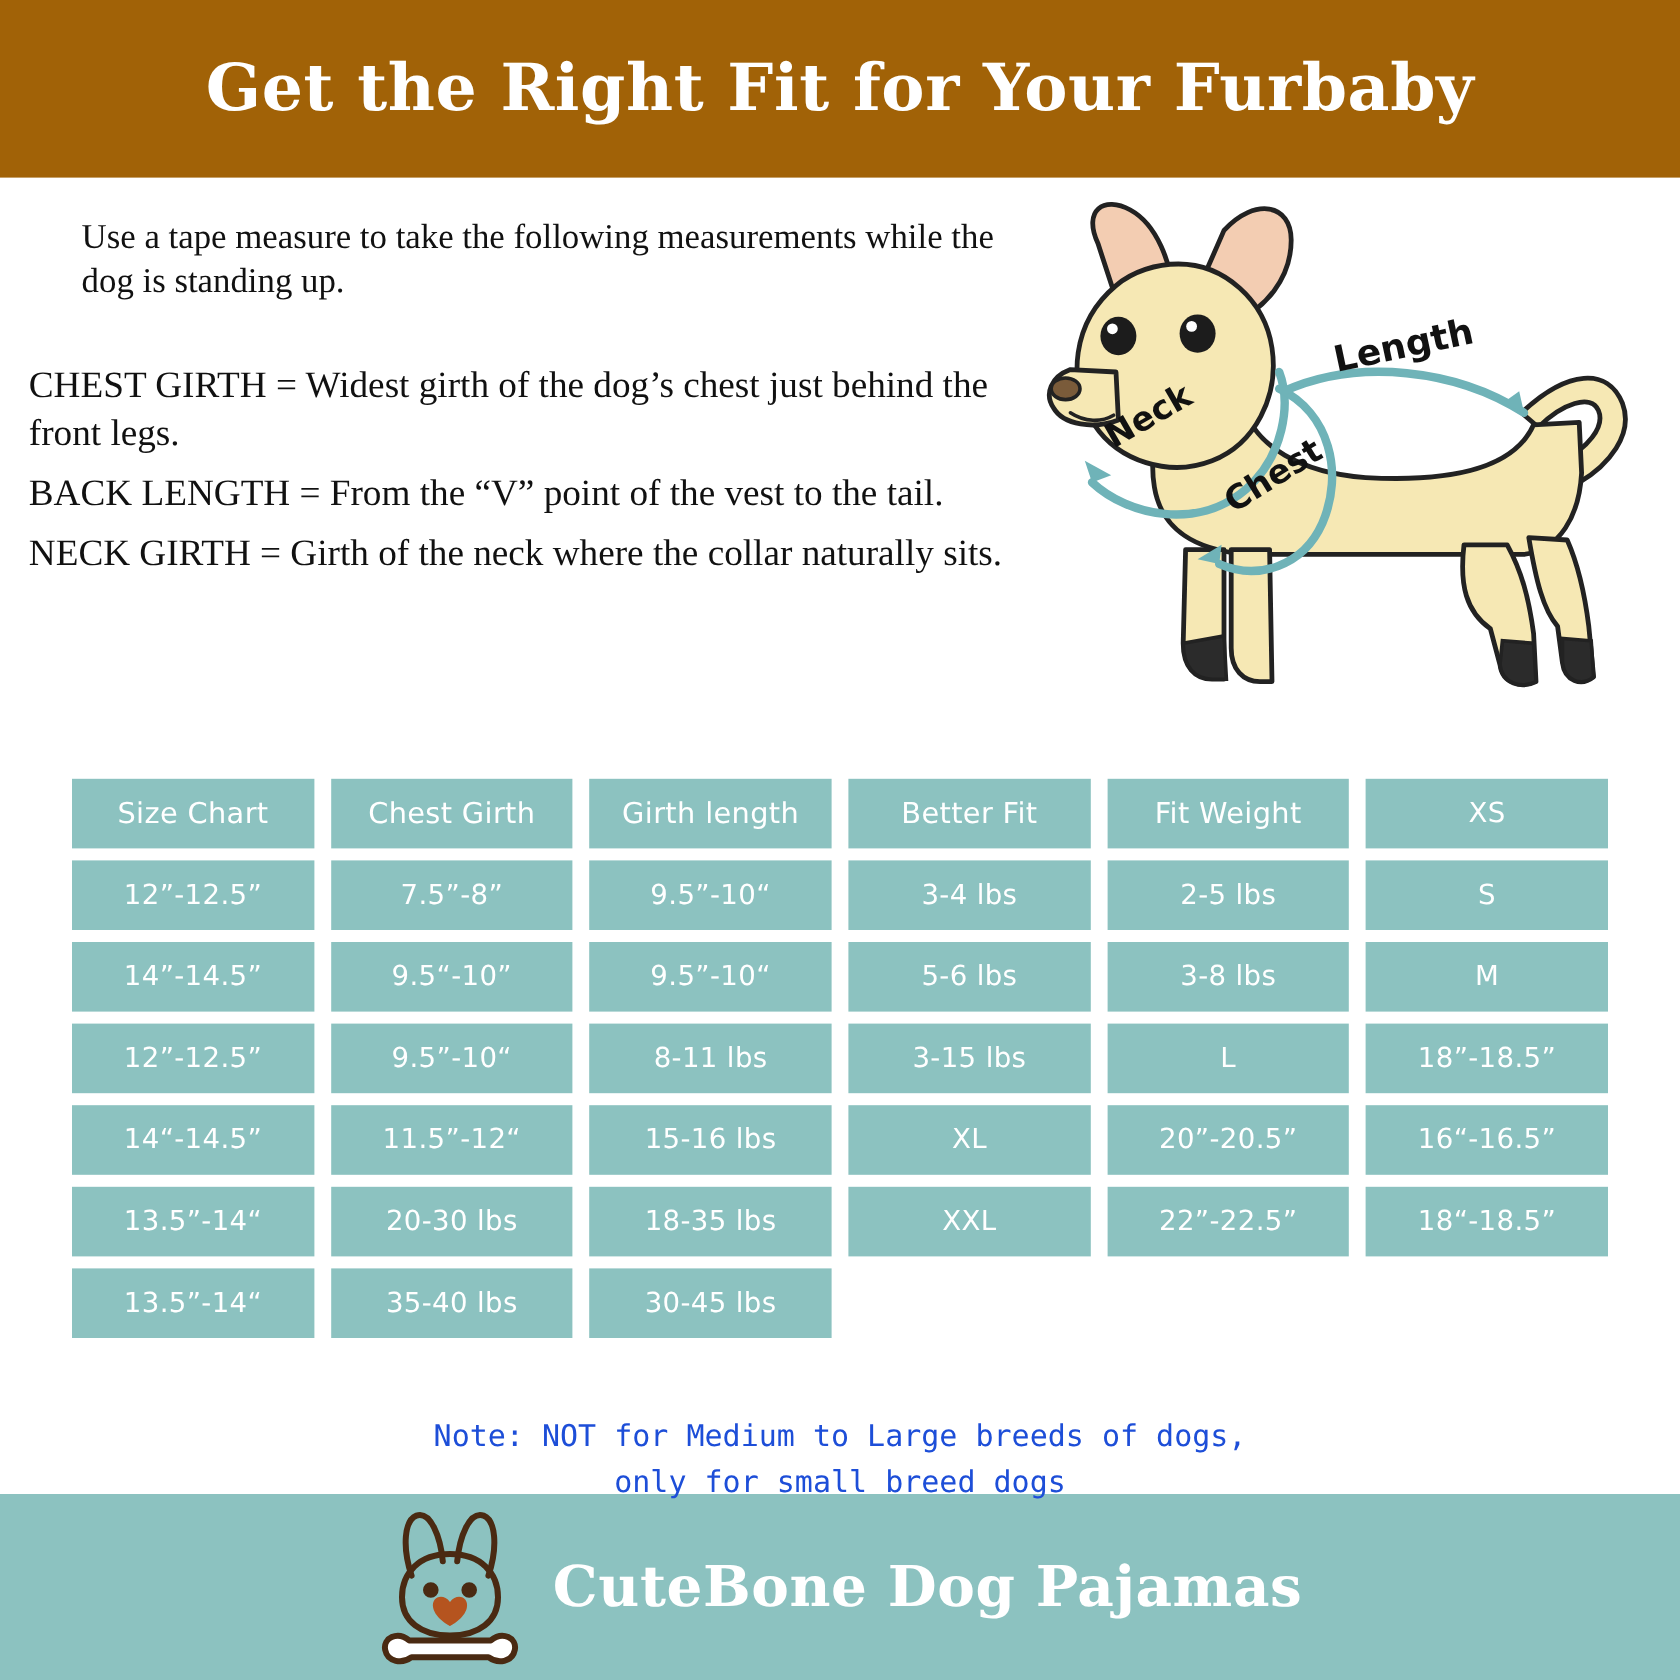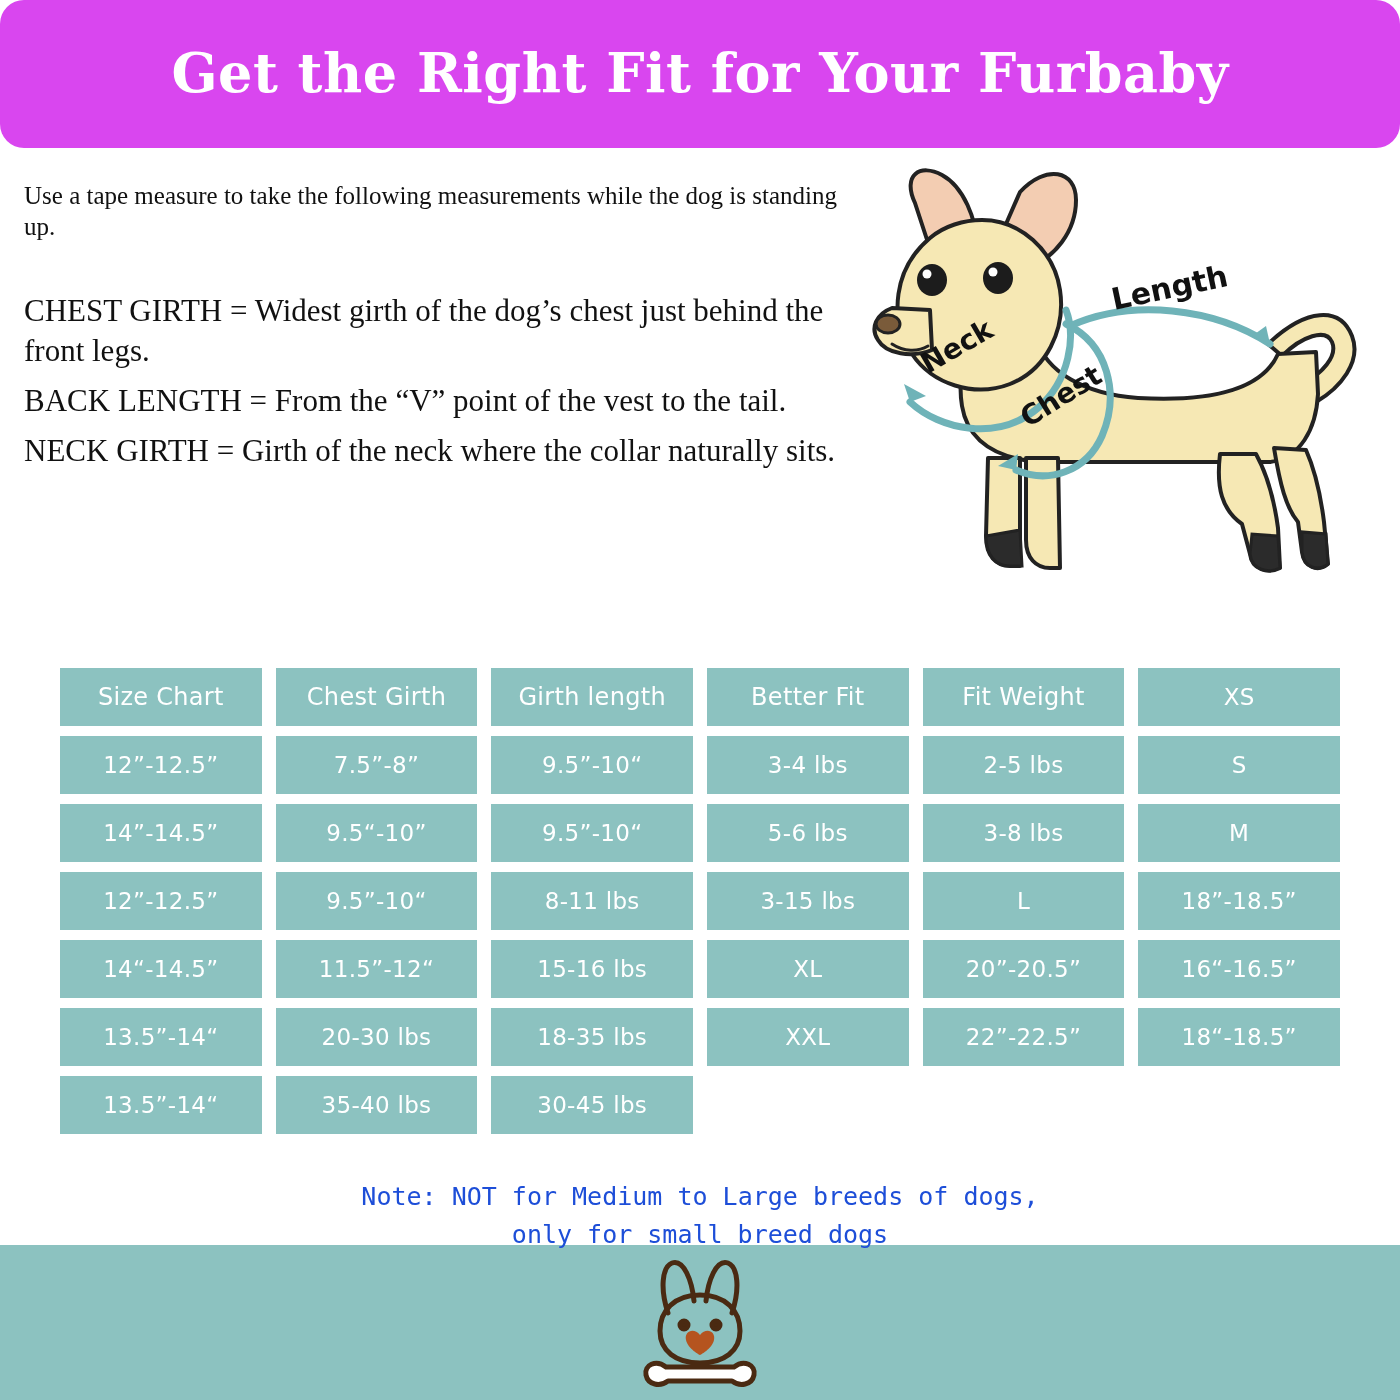--- a/index.html
+++ b/index.html
@@ -17,27 +17,26 @@
     position: relative;
     width: 1400px;
     height: 1400px;
     background: #ffffff;
     box-sizing: border-box;
     display: flex;
     flex-direction: column;
   }
   
   .header {
-    background: #d946ef;
+    background: #a16207;
     height: 148px;
     display: flex;
     align-items: center;
     justify-content: center;
     flex: 0 0 auto;
-    border-radius: 24px;
   }
   .header-title {
     color: #ffffff;
     font-family: "DejaVu Serif", serif;
     font-weight: bold;
     font-size: 54px;
     letter-spacing: 0.5px;
     text-align: center;
     line-height: 1.1;
   }
@@ -54,23 +53,24 @@
     width: 830px;
     font-family: "Liberation Serif", serif;
     color: #111111;
     font-size: 33px;
     line-height: 1.28;
   }
   .intro p {
     margin: 0 0 6px 0;
   }
   .intro .lead {
-    font-size: 25px;
+    font-size: 29px;
     margin-bottom: 48px;
     line-height: 1.25;
+    margin-left: 44px;
   }
   .defs p {
     margin: 0 0 10px 0;
     font-size: 31px;
     line-height: 1.3;
   }
   
   .dog-wrap {
     position: absolute;
     right: 10px;
@@ -78,21 +78,21 @@
     width: 520px;
     height: 460px;
   }
   .dog-wrap svg {
     display: block;
   }
   
   .table {
     position: absolute;
     left: 60px;
-    top: 520px;
+    top: 501px;
     width: 1280px;
     display: grid;
     grid-template-columns: repeat(6, 1fr);
     gap: 10px 14px;
   }
   .cell {
     background: #8cc2c0;
     color: #ffffff;
     height: 58px;
     display: flex;
@@ -274,15 +274,16 @@
           <path d="M60 40 C86 40 100 56 100 76 C100 96 84 108 60 108 C36 108 20 96 20 76 C20 56 34 40 60 40 Z"></path>
           <circle cx="44" cy="70" r="4" fill="#4a2a12"></circle>
           <circle cx="76" cy="70" r="4" fill="#4a2a12"></circle>
         </g>
         <path d="M60 80 C54 72 44 76 46 85 C48 94 60 100 60 100 C60 100 72 94 74 85 C76 76 66 72 60 80 Z" fill="#b5541f"></path>
         <g>
           <path d="M26 112 C16 104 4 110 6 120 C8 130 20 132 28 126 L92 126 C100 132 112 130 114 120 C116 110 104 104 94 112 Z" fill="#ffffff" stroke="#4a2a12" stroke-width="5" stroke-linejoin="round"></path>
         </g>
       </svg>
     </div>
+    <div class="footer-brand">CuteBone Dog Pajamas</div>
   </div>
 
 </div>
 
 </body></html>

